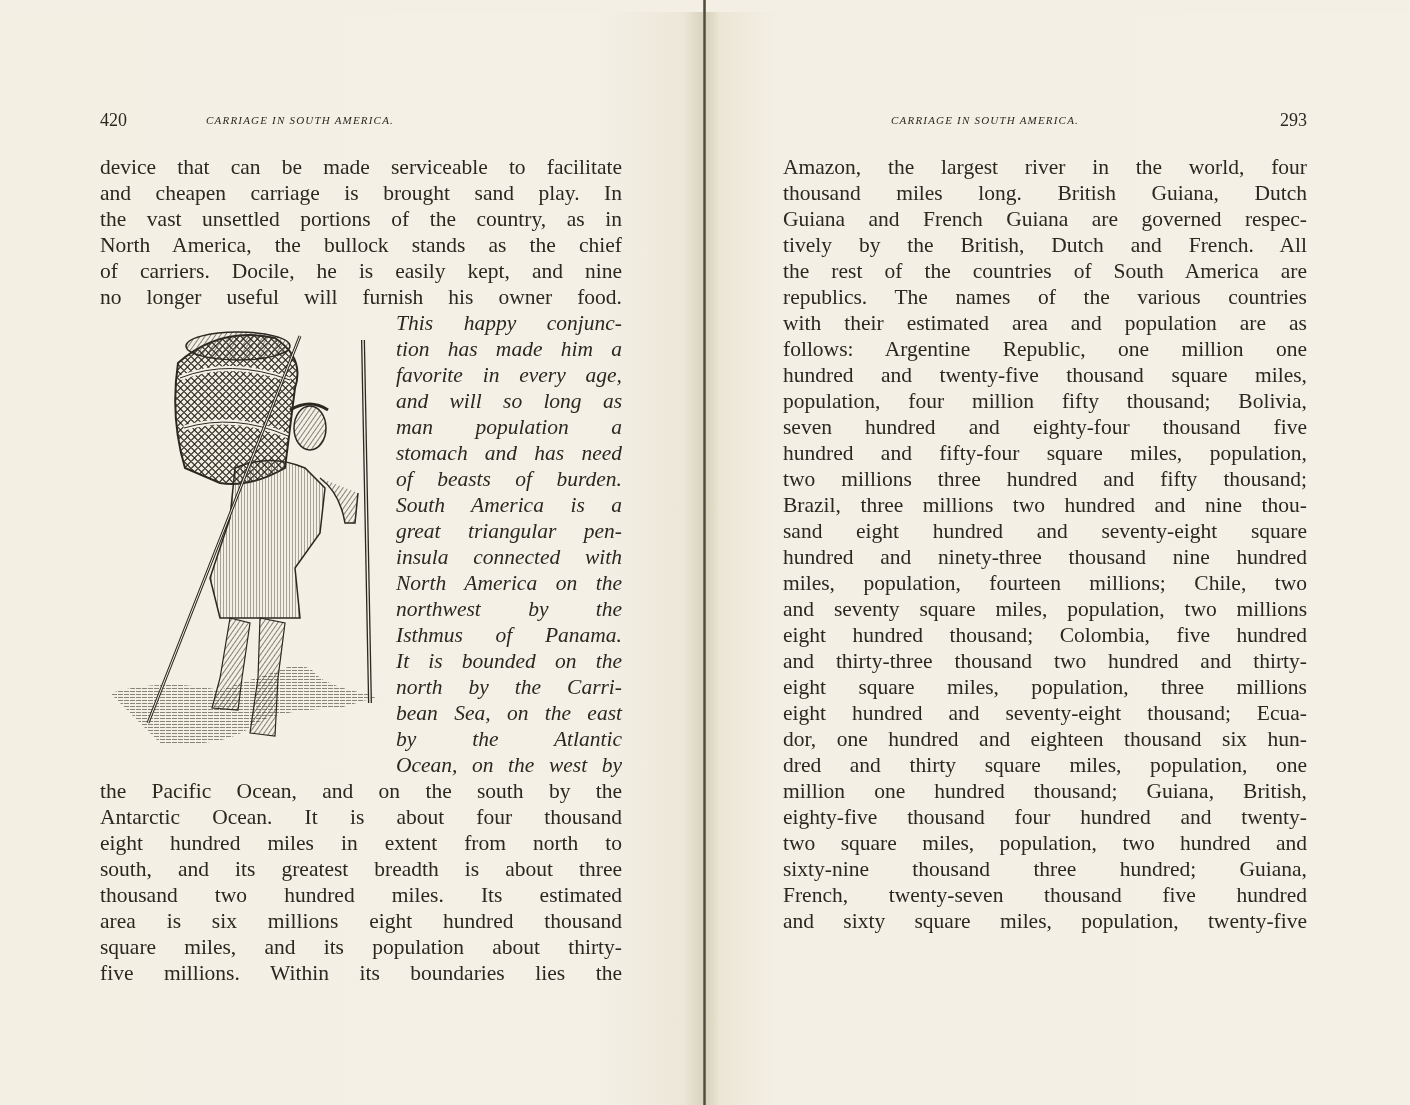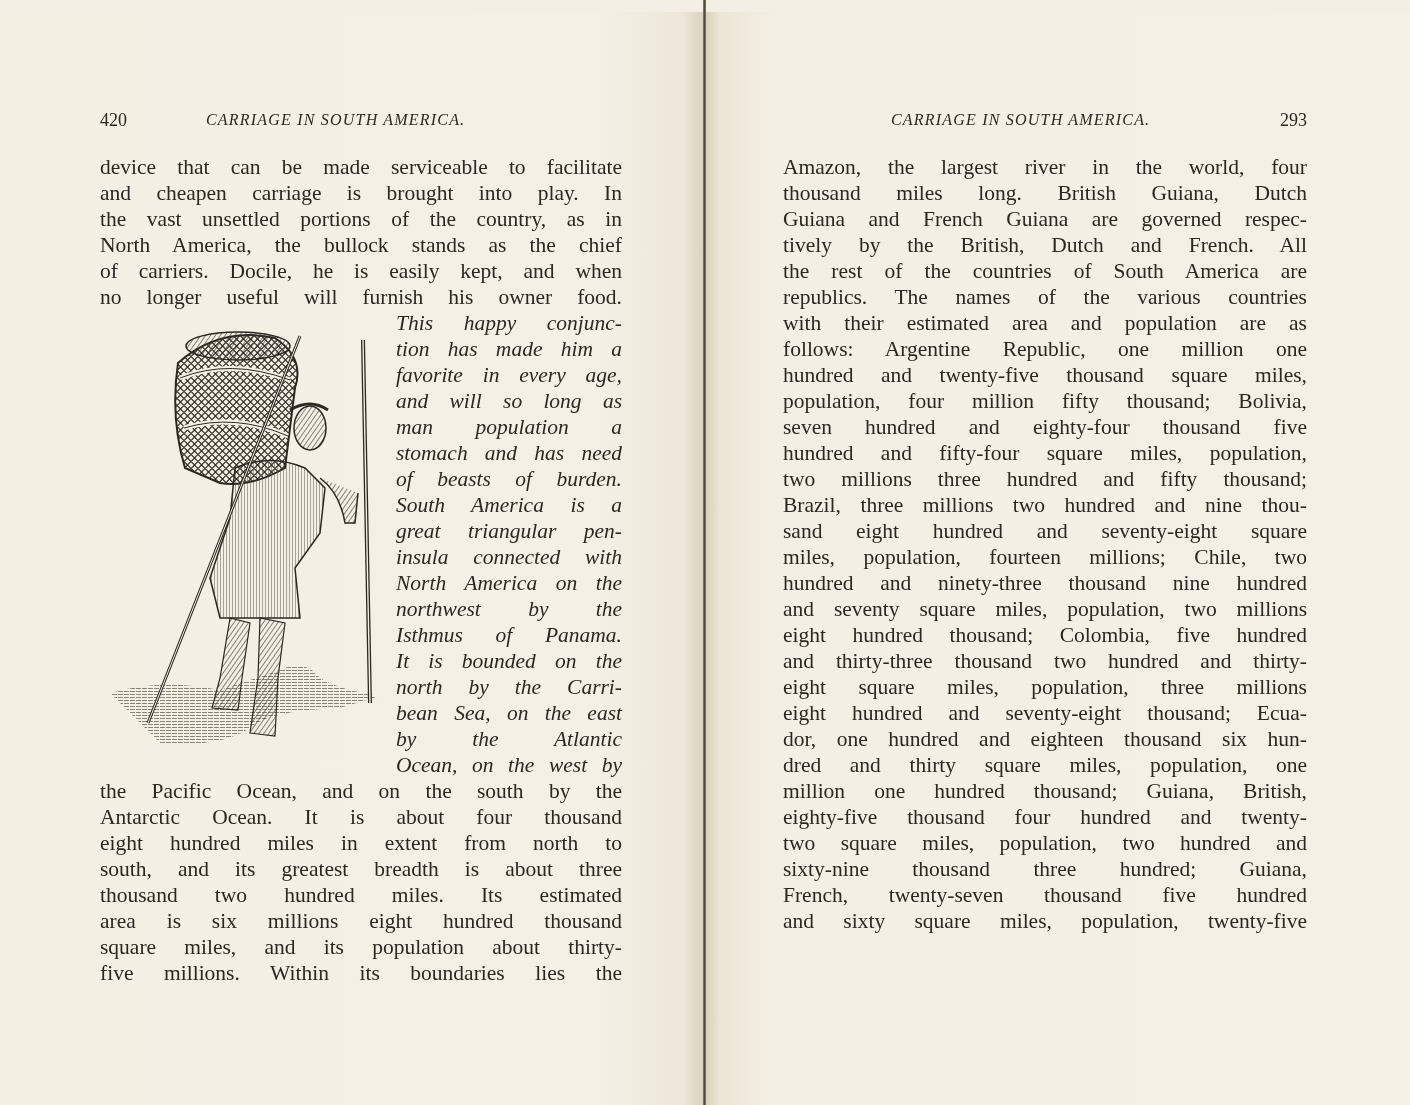--- a/index.html
+++ b/index.html
@@ -22,21 +22,21 @@
   .gutter {
     position: absolute; left: 703px; top: 0; width: 3px; height: 1105px;
     background: linear-gradient(to right, #8d8470, #4f4a3e, #8a826d);
   }
   .running-head {
     position: absolute; top: 96px; height: 24px;
     font-family: "Liberation Serif", serif;
     font-size: 18px; line-height: 24px;
   }
   .folio { position: absolute; top: 0; }
-  .rh-title { position: absolute; top: 0; font-style: italic; letter-spacing: 1.2px; font-size: 16px; }
+  .rh-title { position: absolute; top: 0; font-style: italic; letter-spacing: 1.2px; font-size: 11px; }
   .left .running-head { left: 100px; width: 522px; }
   .left .folio { left: 0; }
   .left .rh-title { left: 106px; }
   .right .running-head { left: 77px; width: 524px; }
   .right .folio { right: 0; }
   .right .rh-title { left: 108px; }
 
   .body-text {
     position: absolute; top: 142px;
     font-family: "Liberation Serif", serif;
@@ -61,24 +61,24 @@
 <div class="spread">
 
   <div class="page left">
     <div class="running-head">
       <span class="folio">420</span>
       <span class="rh-title">CARRIAGE IN SOUTH AMERICA.</span>
     </div>
 
     <div class="body-text">
       <span class="line">device that can be made serviceable to facilitate</span>
-      <span class="line">and cheapen carriage is brought into play. In</span>
+      <span class="line">and cheapen carriage is brought sand play. In</span>
       <span class="line">the vast unsettled portions of the country, as in</span>
       <span class="line">North America, the bullock stands as the chief</span>
-      <span class="line">of carriers. Docile, he is easily kept, and when</span>
+      <span class="line">of carriers. Docile, he is easily kept, and nine</span>
       <span class="line">no longer useful will furnish his owner food.</span>
 
       <div class="wrap-area">
         <div class="figure">
           <svg viewBox="0 0 290 452">
             <defs>
               <pattern id="hatch" width="4" height="4" patternUnits="userSpaceOnUse" patternTransform="rotate(35)">
                 <line x1="0" y1="0" x2="0" y2="4" stroke="#3a352c" stroke-width="1.2"></line>
               </pattern>
               <pattern id="vhatch" width="3" height="4" patternUnits="userSpaceOnUse">
@@ -168,22 +168,22 @@
       <span class="line">republics. The names of the various countries</span>
       <span class="line">with their estimated area and population are as</span>
       <span class="line">follows: Argentine Republic, one million one</span>
       <span class="line">hundred and twenty-five thousand square miles,</span>
       <span class="line">population, four million fifty thousand; Bolivia,</span>
       <span class="line">seven hundred and eighty-four thousand five</span>
       <span class="line">hundred and fifty-four square miles, population,</span>
       <span class="line">two millions three hundred and fifty thousand;</span>
       <span class="line">Brazil, three millions two hundred and nine thou-</span>
       <span class="line">sand eight hundred and seventy-eight square</span>
+      <span class="line">hundred and ninety-three thousand nine hundred</span>
       <span class="line">miles, population, fourteen millions; Chile, two</span>
-      <span class="line">hundred and ninety-three thousand nine hundred</span>
       <span class="line">and seventy square miles, population, two millions</span>
       <span class="line">eight hundred thousand; Colombia, five hundred</span>
       <span class="line">and thirty-three thousand two hundred and thirty-</span>
       <span class="line">eight square miles, population, three millions</span>
       <span class="line">eight hundred and seventy-eight thousand; Ecua-</span>
       <span class="line">dor, one hundred and eighteen thousand six hun-</span>
       <span class="line">dred and thirty square miles, population, one</span>
       <span class="line">million one hundred thousand; Guiana, British,</span>
       <span class="line">eighty-five thousand four hundred and twenty-</span>
       <span class="line">two square miles, population, two hundred and</span>

